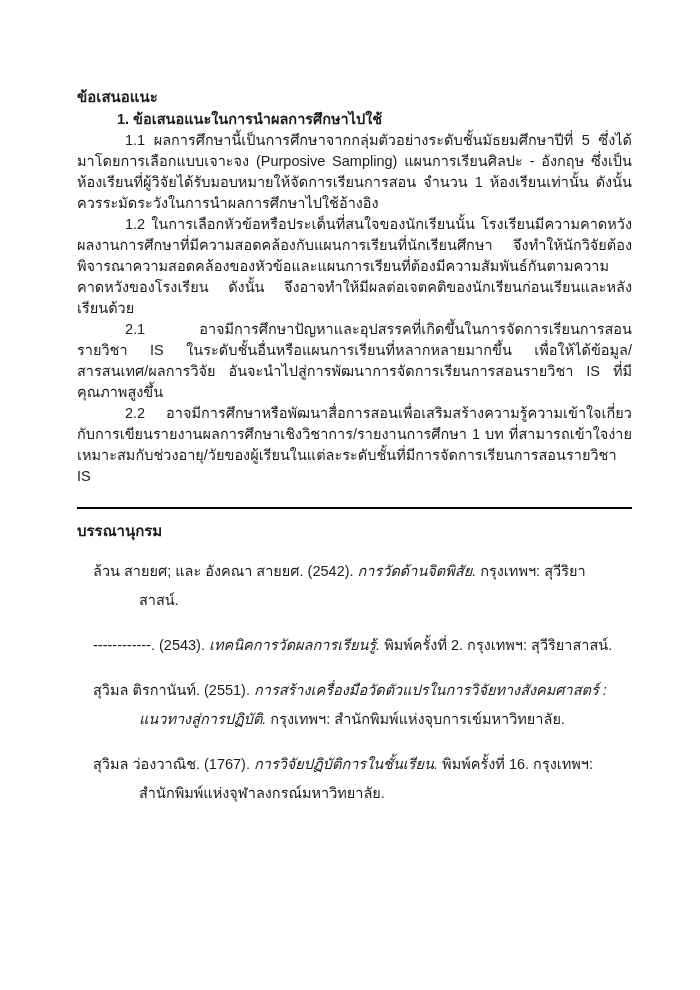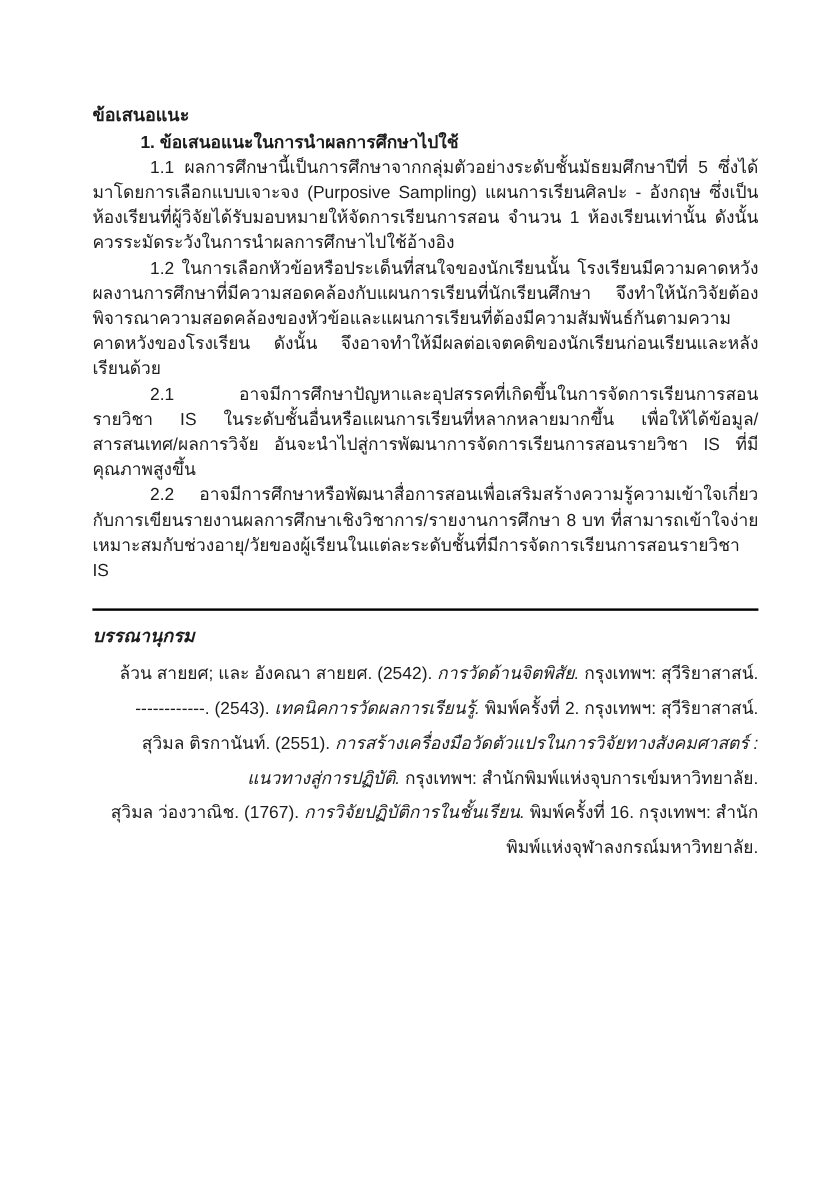--- a/index.html
+++ b/index.html
@@ -41,45 +41,44 @@
     border-top: 2.5px solid #000000;
     margin: 20px 0 11px 0;
     width: 100%;
   }
   
   .bib-heading {
     font-size: 15px;
     font-weight: bold;
     line-height: 21px;
     margin: 0 0 7px 0;
-    font-style: italic;
   }
   .bib p {
-    margin: 0;
+    margin: 16px;
     font-size: 14.5px;
     line-height: 29px;
     padding-left: 46px;
     text-indent: -46px;
-    text-align: right;
+    text-align: left;
   }
   .bib .title { font-style: italic; }
 </style>
 </head>
 <body>
 
 <div class="page">
 
   <div class="rec">
     <h2 class="rec-heading">ข้อเสนอแนะ</h2>
 
     <p class="indent-l1">1. ข้อเสนอแนะในการนำผลการศึกษาไปใช้</p>
     <p class="indent-l2">1.1 ผลการศึกษานี้เป็นการศึกษาจากกลุ่มตัวอย่างระดับชั้นมัธยมศึกษาปีที่ 5 ซึ่งได้มาโดยการเลือกแบบเจาะจง (Purposive Sampling) แผนการเรียนศิลปะ - อังกฤษ ซึ่งเป็นห้องเรียนที่ผู้วิจัยได้รับมอบหมายให้จัดการเรียนการสอน จำนวน 1 ห้องเรียนเท่านั้น ดังนั้น ควรระมัดระวังในการนำผลการศึกษาไปใช้อ้างอิง</p>
     <p class="indent-l2">1.2 ในการเลือกหัวข้อหรือประเด็นที่สนใจของนักเรียนนั้น โรงเรียนมีความคาดหวังผลงานการศึกษาที่มีความสอดคล้องกับแผนการเรียนที่นักเรียนศึกษา จึงทำให้นักวิจัยต้องพิจารณาความสอดคล้องของหัวข้อและแผนการเรียนที่ต้องมีความสัมพันธ์กันตามความคาดหวังของโรงเรียน ดังนั้น จึงอาจทำให้มีผลต่อเจตคติของนักเรียนก่อนเรียนและหลังเรียนด้วย</p>
     <p class="indent-l2">2.1 อาจมีการศึกษาปัญหาและอุปสรรคที่เกิดขึ้นในการจัดการเรียนการสอนรายวิชา IS ในระดับชั้นอื่นหรือแผนการเรียนที่หลากหลายมากขึ้น เพื่อให้ได้ข้อมูล/สารสนเทศ/ผลการวิจัย อันจะนำไปสู่การพัฒนาการจัดการเรียนการสอนรายวิชา IS ที่มีคุณภาพสูงขึ้น</p>
-    <p class="indent-l2">2.2 อาจมีการศึกษาหรือพัฒนาสื่อการสอนเพื่อเสริมสร้างความรู้ความเข้าใจเกี่ยวกับการเขียนรายงานผลการศึกษาเชิงวิชาการ/รายงานการศึกษา 8 บท ที่สามารถเข้าใจง่าย เหมาะสมกับช่วงอายุ/วัยของผู้เรียนในแต่ละระดับชั้นที่มีการจัดการเรียนการสอนรายวิชา IS</p>
+    <p class="indent-l2">2.2 อาจมีการศึกษาหรือพัฒนาสื่อการสอนเพื่อเสริมสร้างความรู้ความเข้าใจเกี่ยวกับการเขียนรายงานผลการศึกษาเชิงวิชาการ/รายงานการศึกษา 1 บท ที่สามารถเข้าใจง่าย เหมาะสมกับช่วงอายุ/วัยของผู้เรียนในแต่ละระดับชั้นที่มีการจัดการเรียนการสอนรายวิชา IS</p>
   </div>
 
   <hr class="divider">
 
   <div class="bib">
     <h2 class="bib-heading">บรรณานุกรม</h2>
 
     <p>
       <span>ล้วน สายยศ; และ อังคณา สายยศ. (2542). </span><span class="title">การวัดด้านจิตพิสัย.</span><span> กรุงเทพฯ: สุวีริยาสาสน์.</span>
     </p>

